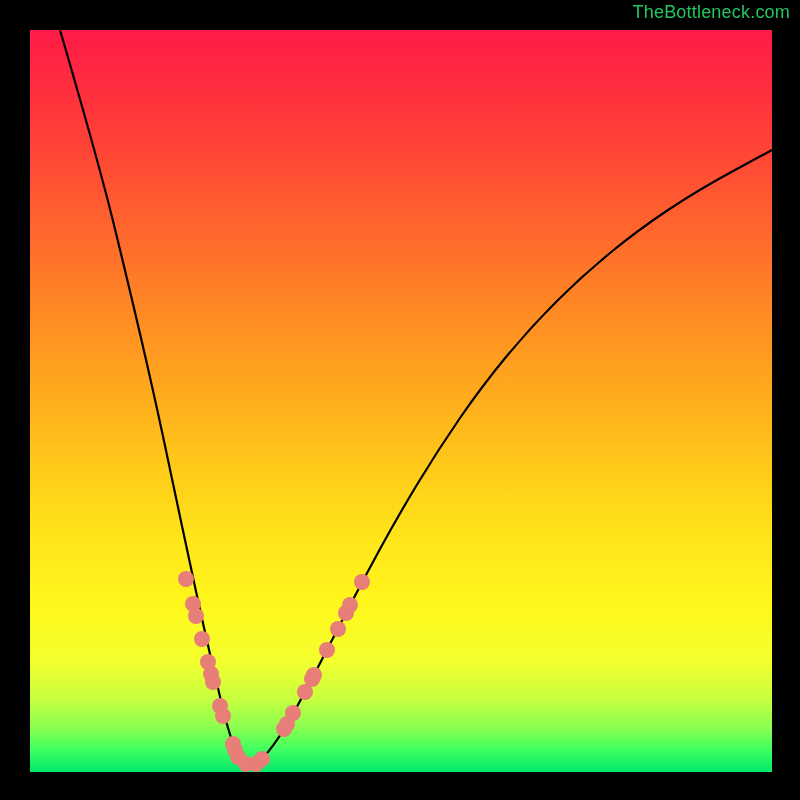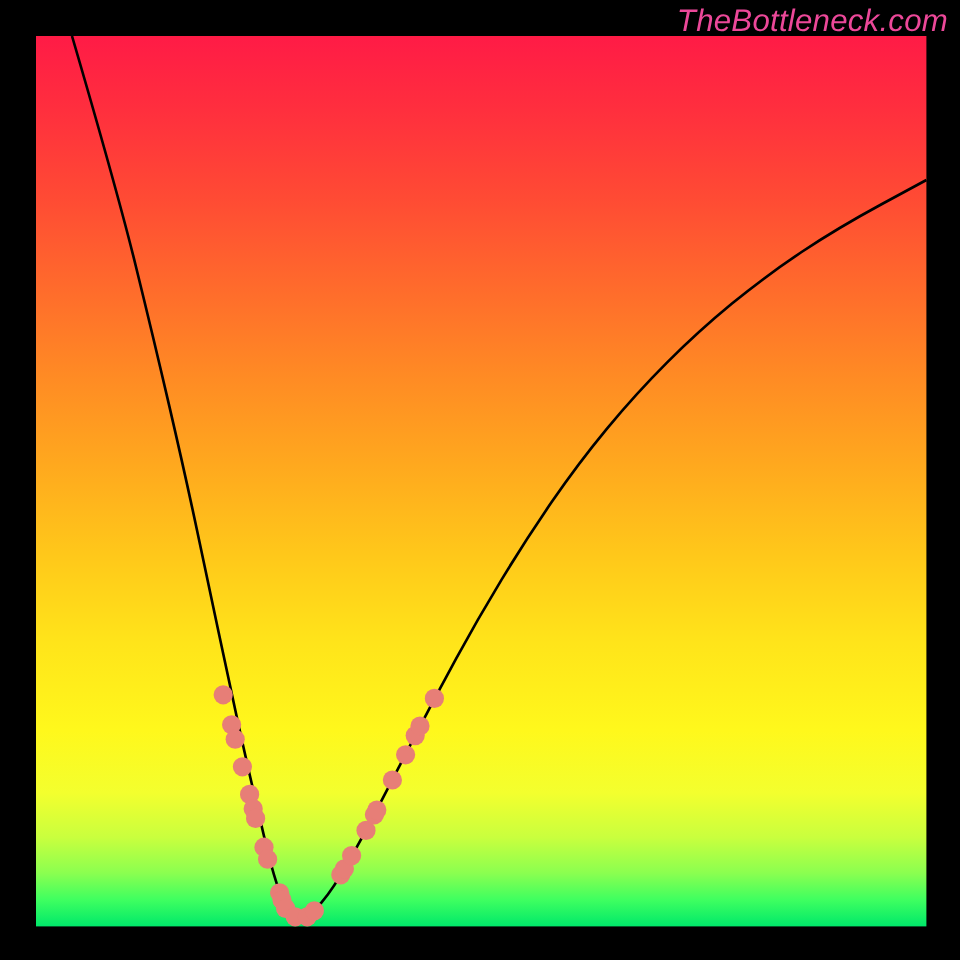--- a/index.html
+++ b/index.html
@@ -52,26 +52,25 @@
     stroke-width: 2.2;
   }
   .dot {
     fill: #e77e77;
     stroke: none;
   }
   .watermark {
     position: absolute;
     top: 2px;
     right: 10px;
-    color: #ec4899;
-    font-size: 26px;
+    color: #22c55e;
+    font-size: 18px;
     font-weight: 400;
     letter-spacing: 0.2px;
     user-select: none;
-    font-style: italic;
   }
 </style>
 </head>
 <body>
 
 <div class="frame">
   <div class="plot">
     <svg viewBox="0 0 742 742">
       <path class="curve" d="M 30 0 Q 68 130 83 191 Q 98 252 111 308 Q 124 364 134 411 Q 144 458 152 496 Q 160 534 167 566 Q 174 598 180 624 Q 186 650 191 671 Q 196 692 200.5 706 Q 205 720 208.5 727 Q 212 734 220 734 Q 228 734 238 722 Q 248 710 260 689 Q 272 668 286 641 Q 300 614 316 583 Q 332 552 350 519 Q 368 486 388 453 Q 408 420 430 388 Q 452 356 476 327 Q 500 298 526 272 Q 552 246 580 223 Q 608 200 638 180 Q 668 160 705 140 T 742 120"></path>
       <g>

